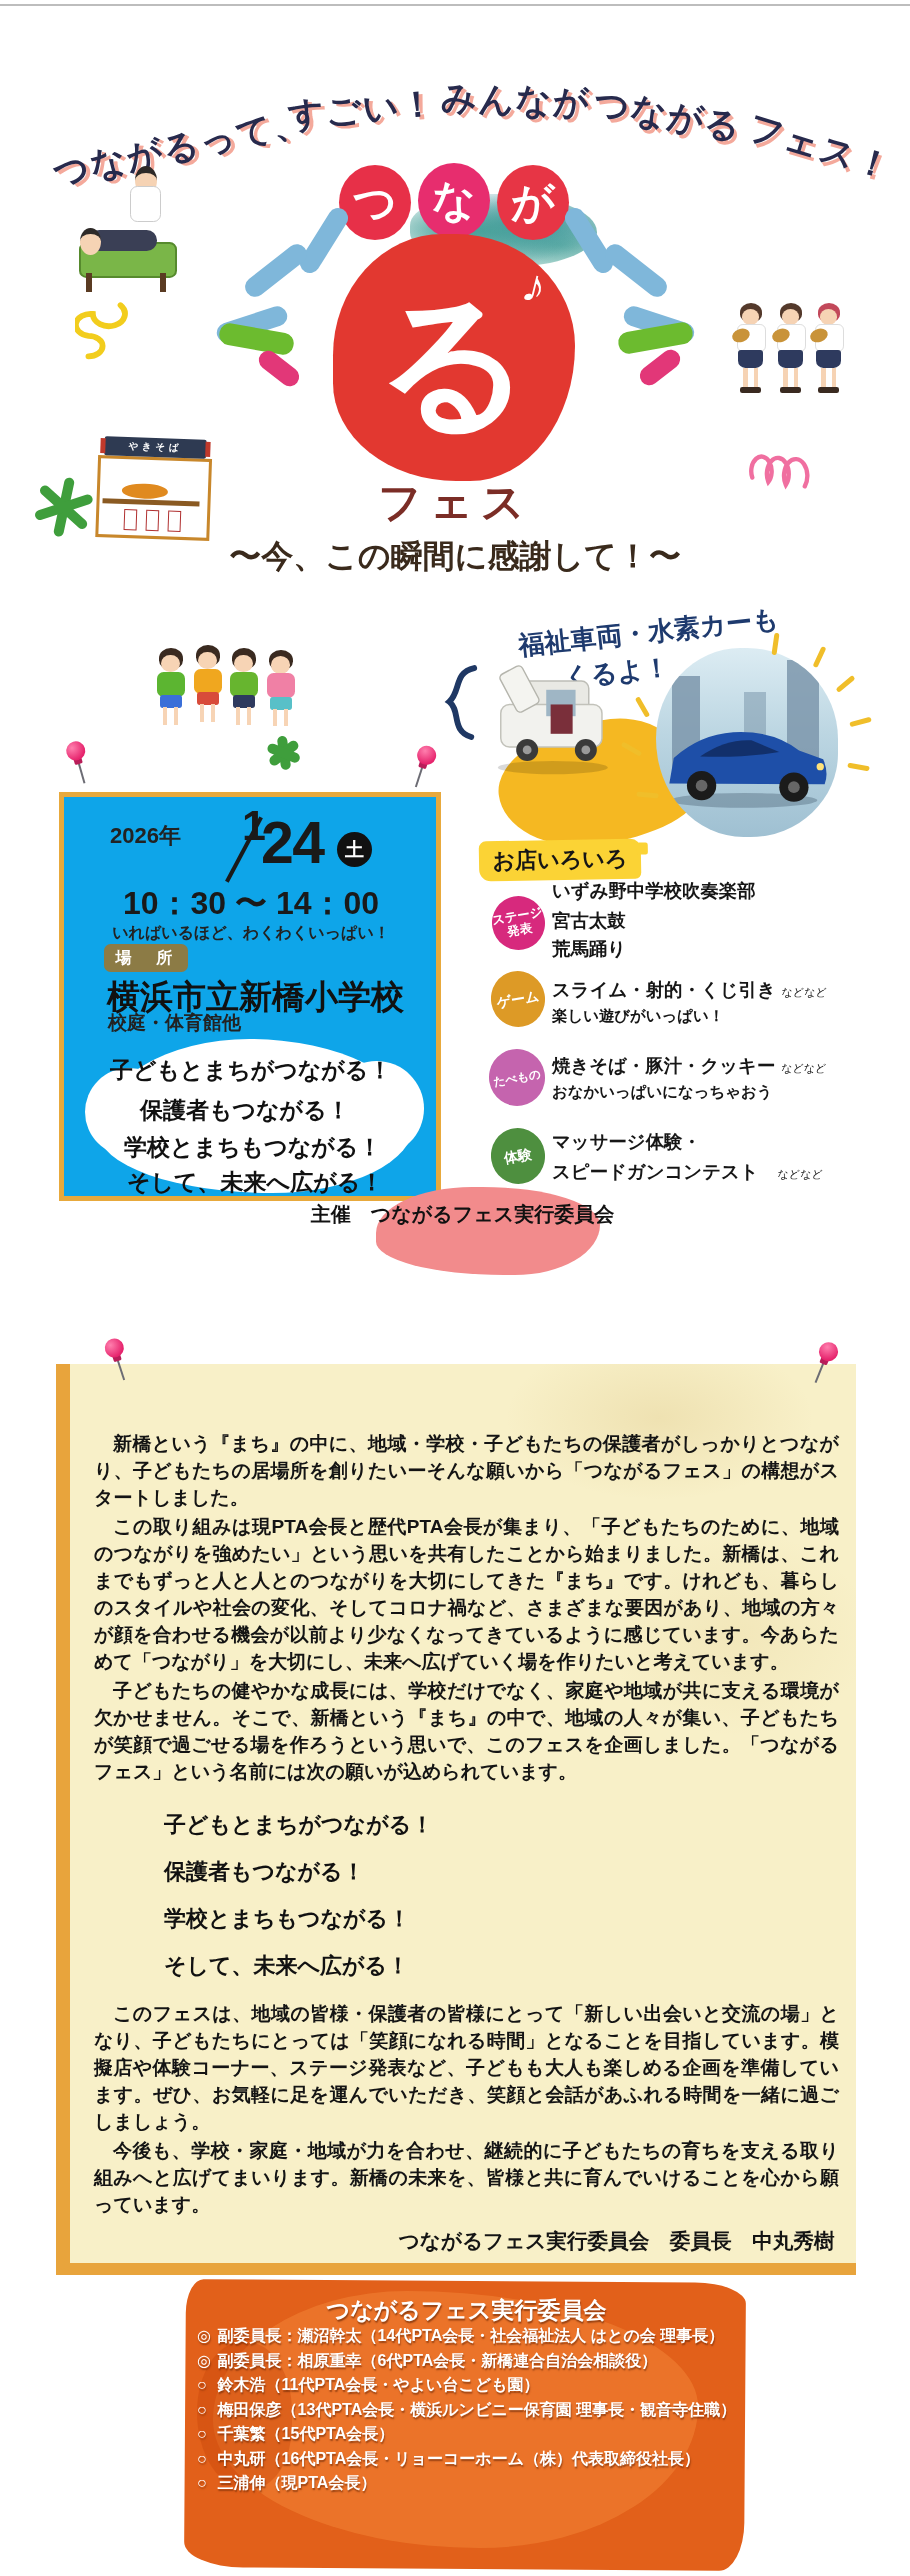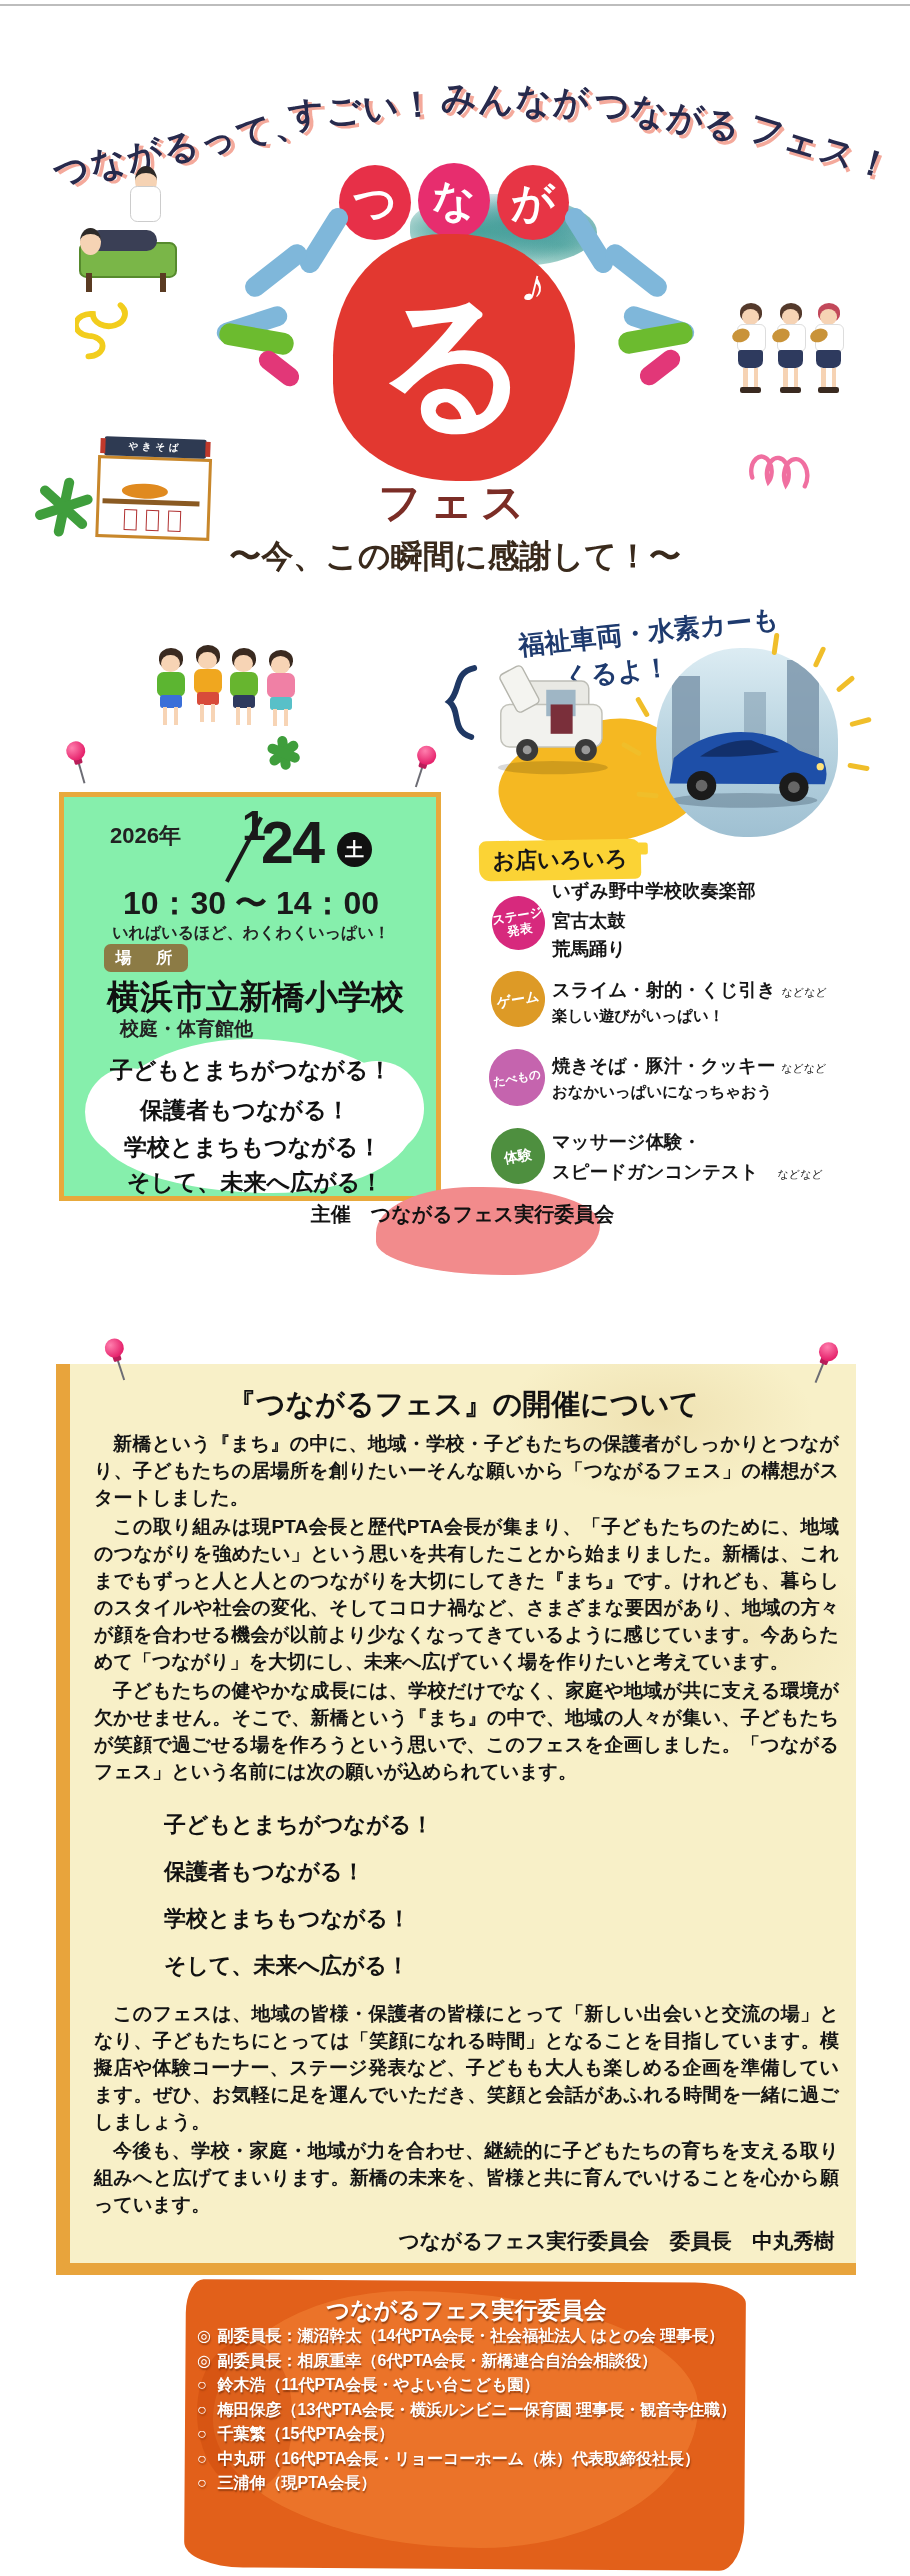--- a/index.html
+++ b/index.html
@@ -143,34 +143,34 @@
   .pin .needle{position:absolute;left:10.3px;top:18.4px;width:2.2px;height:23.5px;background:#6c6c74;}
   .pin .stem{position:absolute;left:6.6px;top:15.4px;width:8.8px;height:6.6px;background:#b81d59;border-radius:1.5px;}
   .pin .ball{position:absolute;left:1.5px;top:-1.5px;width:19px;height:19px;border-radius:50%;
       background:radial-gradient(circle at 35% 30%,#ff7fae,#e6246d 70%);}
   .pin-card-l{left:68px;top:742px;transform:rotate(-16deg);}
   .pin-card-r{left:411px;top:746px;transform:rotate(18deg);}
   .pin-panel-l{left:107px;top:1339px;transform:rotate(-18deg);}
   .pin-panel-r{left:812px;top:1342px;transform:rotate(22deg);}
 
   
-  .event-card{left:59px;top:792px;width:382px;height:409px;background:#86efac;
+  .event-card{left:59px;top:792px;width:382px;height:409px;background:#0ea5e9;
       border:5.1px solid #e8a93c;box-sizing:border-box;}
   .ec-year{position:absolute;left:46px;top:23.5px;font-size:22px;font-weight:800;color:#222;}
   .ec-month{position:absolute;left:178px;top:4.4px;font-size:43px;font-weight:800;color:#1a1a1a;}
   .ec-slash{position:absolute;left:178px;top:16px;width:3.7px;height:73px;background:#1a1a1a;transform:rotate(28deg);}
   .ec-day{position:absolute;left:197px;top:11.7px;font-size:59px;font-weight:800;color:#1a1a1a;letter-spacing:-1.5px;}
   .ec-wd{position:absolute;left:273px;top:35px;width:35px;height:35px;background:#111;border-radius:50%;
       color:#fff;font-size:19px;font-weight:800;display:flex;align-items:center;justify-content:center;}
   .ec-time{position:absolute;left:22px;top:85px;width:330px;text-align:center;font-size:32px;font-weight:800;color:#1a1a1a;white-space:nowrap;}
   .ec-note{position:absolute;left:29px;top:126px;width:316px;text-align:center;font-size:16px;font-weight:800;color:#222;}
   .ec-place-badge{position:absolute;left:40px;top:147px;width:84px;height:28px;background:#8c7b45;border-radius:6.6px;
       color:#fff;font-size:16px;font-weight:800;display:flex;align-items:center;justify-content:center;letter-spacing:4.4px;}
   .ec-place-name{position:absolute;left:43px;top:178px;font-size:33px;font-weight:800;color:#111;white-space:nowrap;}
-  .ec-place-detail{position:absolute;left:44px;top:219px;font-size:19px;font-weight:700;color:#222;margin-left:12px;}
+  .ec-place-detail{position:absolute;left:44px;top:213px;font-size:19px;font-weight:700;color:#222;}
   .ec-cloud{position:absolute;left:34px;top:242px;width:316px;height:154px;background:#fff;
       border-radius:48% 52% 45% 55% / 60% 55% 45% 40%;}
   .ec-cloud:before{content:"";position:absolute;left:-13.2px;top:29px;width:88px;height:88px;background:#fff;border-radius:50%;}
   .ec-cloud:after{content:"";position:absolute;right:-10.3px;top:22px;width:95px;height:95px;background:#fff;border-radius:50%;}
   .ec-slogan{position:absolute;font-size:23px;font-weight:800;color:#111;white-space:nowrap;}
   .ec-s0{left:46px;top:258px;} .ec-s1{left:76px;top:298px;}
   .ec-s2{left:60px;top:335px;}  .ec-s3{left:63px;top:370px;}
 
   
   .shops-title{left:479px;top:840px;width:162px;height:40px;background:#fbd335;
@@ -505,21 +505,20 @@
   <div class="pin pin-panel-l">
       <div class="needle"></div>
       <div class="stem"></div>
       <div class="ball"></div>
     </div>
   <div class="pin pin-panel-r">
       <div class="needle"></div>
       <div class="stem"></div>
       <div class="ball"></div>
     </div>
-  <div class="abs about-title">『つながるフェス』の開催について</div>
   <div class="abs about-body">
     <p>新橋という『まち』の中に、地域・学校・子どもたちの保護者がしっかりとつながり、子どもたちの居場所を創りたいーそんな願いから「つながるフェス」の構想がスタートしました。</p>
     <p>この取り組みは現PTA会長と歴代PTA会長が集まり、「子どもたちのために、地域のつながりを強めたい」という思いを共有したことから始まりました。新橋は、これまでもずっと人と人とのつながりを大切にしてきた『まち』です。けれども、暮らしのスタイルや社会の変化、そしてコロナ禍など、さまざまな要因があり、地域の方々が顔を合わせる機会が以前より少なくなってきているように感じています。今あらためて「つながり」を大切にし、未来へ広げていく場を作りたいと考えています。</p>
     <p>子どもたちの健やかな成長には、学校だけでなく、家庭や地域が共に支える環境が欠かせません。そこで、新橋という『まち』の中で、地域の人々が集い、子どもたちが笑顔で過ごせる場を作ろうという思いで、このフェスを企画しました。「つながるフェス」という名前には次の願いが込められています。</p>
     <div class="about-slogans">
       <div>子どもとまちがつながる！</div>
       <div>保護者もつながる！</div>
       <div>学校とまちもつながる！</div>
       <div>そして、未来へ広がる！</div>
     </div>

